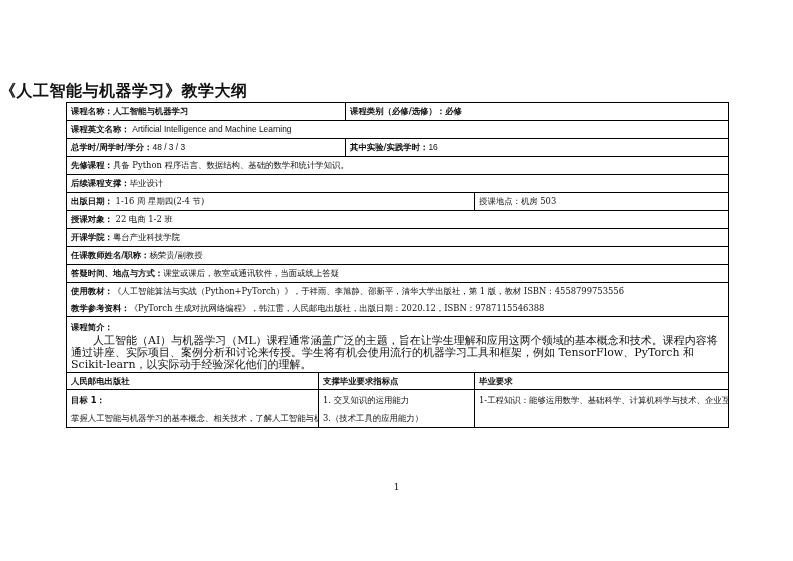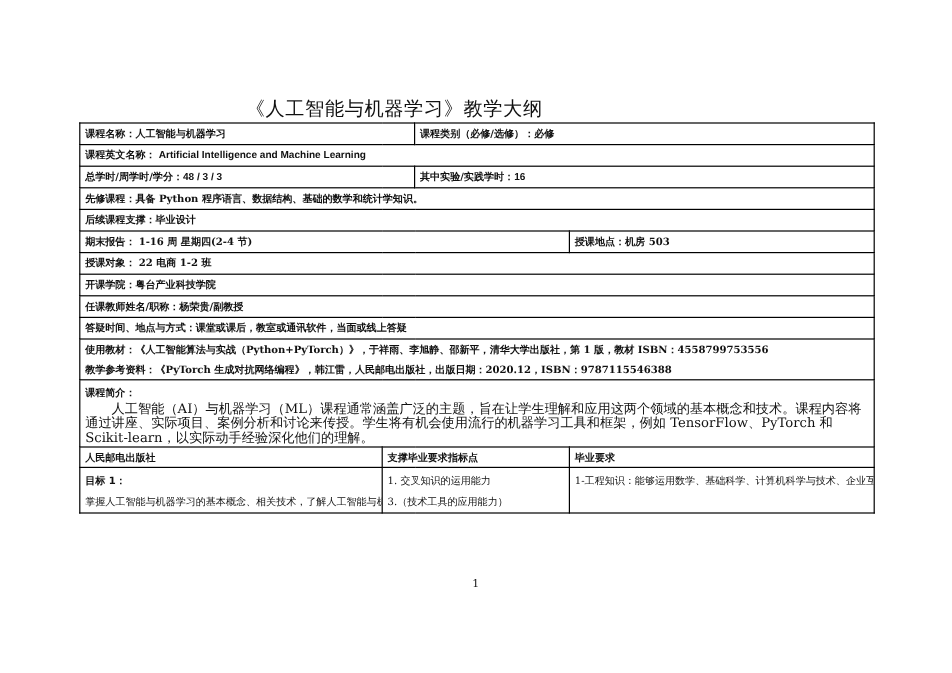--- a/index.html
+++ b/index.html
@@ -1,25 +1,25 @@
 <!DOCTYPE html>
 <html><head>
 <meta charset="utf-8">
 <style>
   html, body { margin: 0; padding: 0; background: #ffffff; }
   body { width: 793px; height: 561px; position: relative; overflow: hidden;
          font-family: "DejaVu Serif", "Liberation Serif", serif; color: #111; }
-  .title { position: absolute; top: 81px; left: 0; width: 657px; text-align: center;
-           font-size: 16px; font-weight: normal; letter-spacing: 0.5px; }
+  .title { position: absolute; top: 81px; left: 0; width: 657px; 
+           font-size: 16px; font-weight: bold; letter-spacing: 0.5px; }
   table.syllabus { position: absolute; top: 102px; left: 66px; width: 662px;
                    border-collapse: collapse; table-layout: fixed; }
   table.syllabus td { border: 1px solid #000; padding: 0 4px; font-size: 8.4px;
                       vertical-align: middle; line-height: 1.3; white-space: nowrap; overflow: hidden; }
   .lbl { font-weight: bold; font-family: "DejaVu Sans", "Liberation Sans", sans-serif; }
-  .val { font-weight: bold; margin-top: 44px; }
+  .val { font-weight: normal; margin-top: 44px; }
   .sans { font-family: "Liberation Sans", "DejaVu Sans", sans-serif; }
   tr.r18 td { height: 17px; }
   tr.r17 td { height: 16px; }
   td.wrap { white-space: normal; }
   .intro-text { text-indent: 2em; line-height: 12px; font-size: 11px; white-space: normal; }
   .lines p { margin: 0; line-height: 18px; }
   .page-num { position: absolute; top: 482px; left: 0; width: 793px; text-align: center;
               font-size: 9px; }
 </style>
 </head>
@@ -46,21 +46,21 @@
     <td colspan="2"><span class="lbl">总学时/周学时/学分：</span><span class="val sans">48 / 3 / 3</span></td>
     <td colspan="2"><span class="lbl">其中实验/实践学时：</span><span class="val sans">16</span></td>
   </tr>
   <tr class="r18">
     <td colspan="4"><span class="lbl">先修课程：</span><span class="val">具备 Python 程序语言、数据结构、基础的数学和统计学知识。</span></td>
   </tr>
   <tr class="r18">
     <td colspan="4"><span class="lbl">后续课程支撑：</span><span class="val">毕业设计</span></td>
   </tr>
   <tr class="r18">
-    <td colspan="3"><span class="lbl">期末报告：</span> <span class="val">1-16 周   星期四(2-4 节)</span></td>
+    <td colspan="3"><span class="lbl">出版日期：</span> <span class="val">1-16 周   星期四(2-4 节)</span></td>
     <td><span class="val">授课地点：</span><span class="val">机房 503</span></td>
   </tr>
   <tr class="r18">
     <td colspan="4"><span class="lbl">授课对象：</span> <span class="val">22 电商 1-2 班</span></td>
   </tr>
   <tr class="r18">
     <td colspan="4"><span class="lbl">开课学院：</span><span class="val">粤台产业科技学院</span></td>
   </tr>
   <tr class="r18">
     <td colspan="4"><span class="lbl">任课教师姓名/职称：</span><span class="val">杨荣贵/副教授</span></td>

